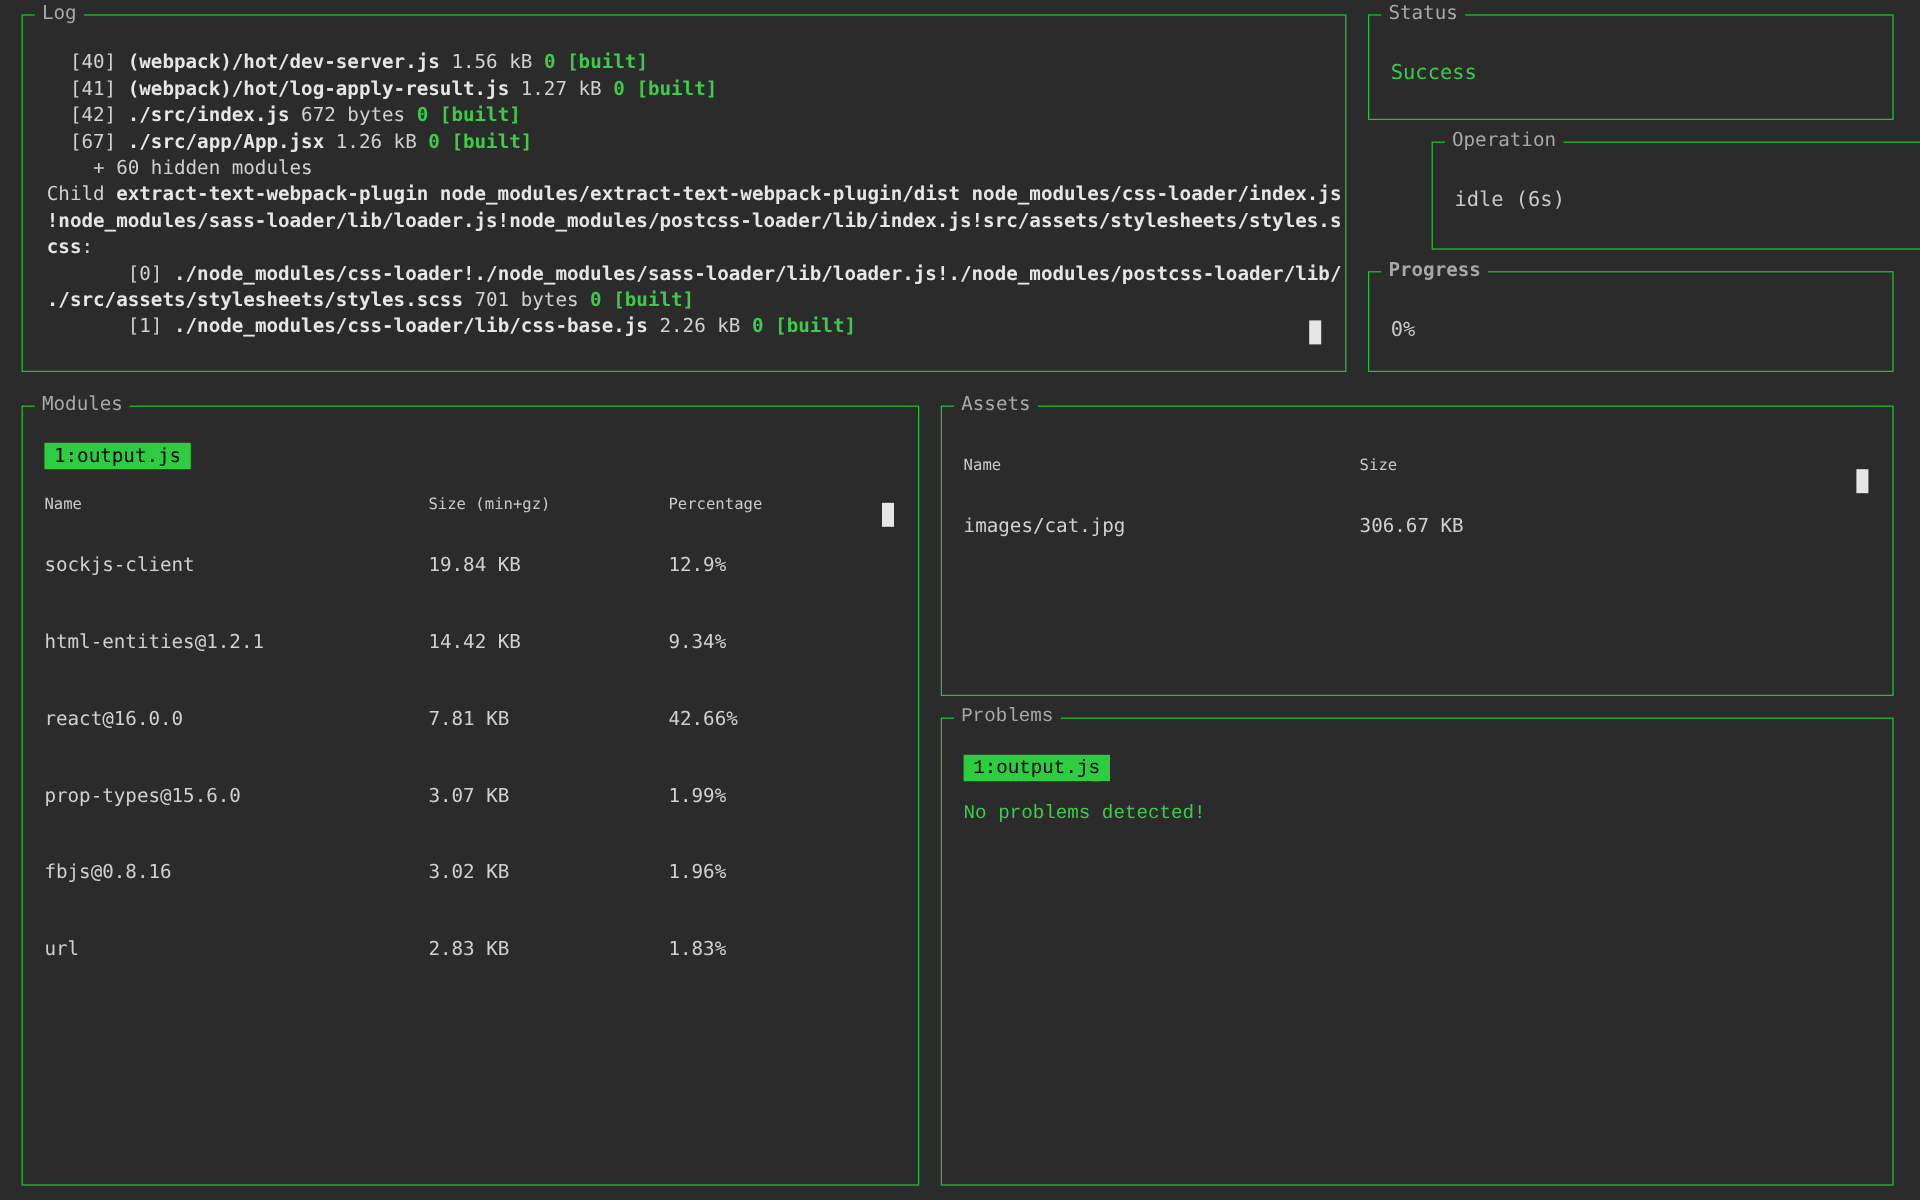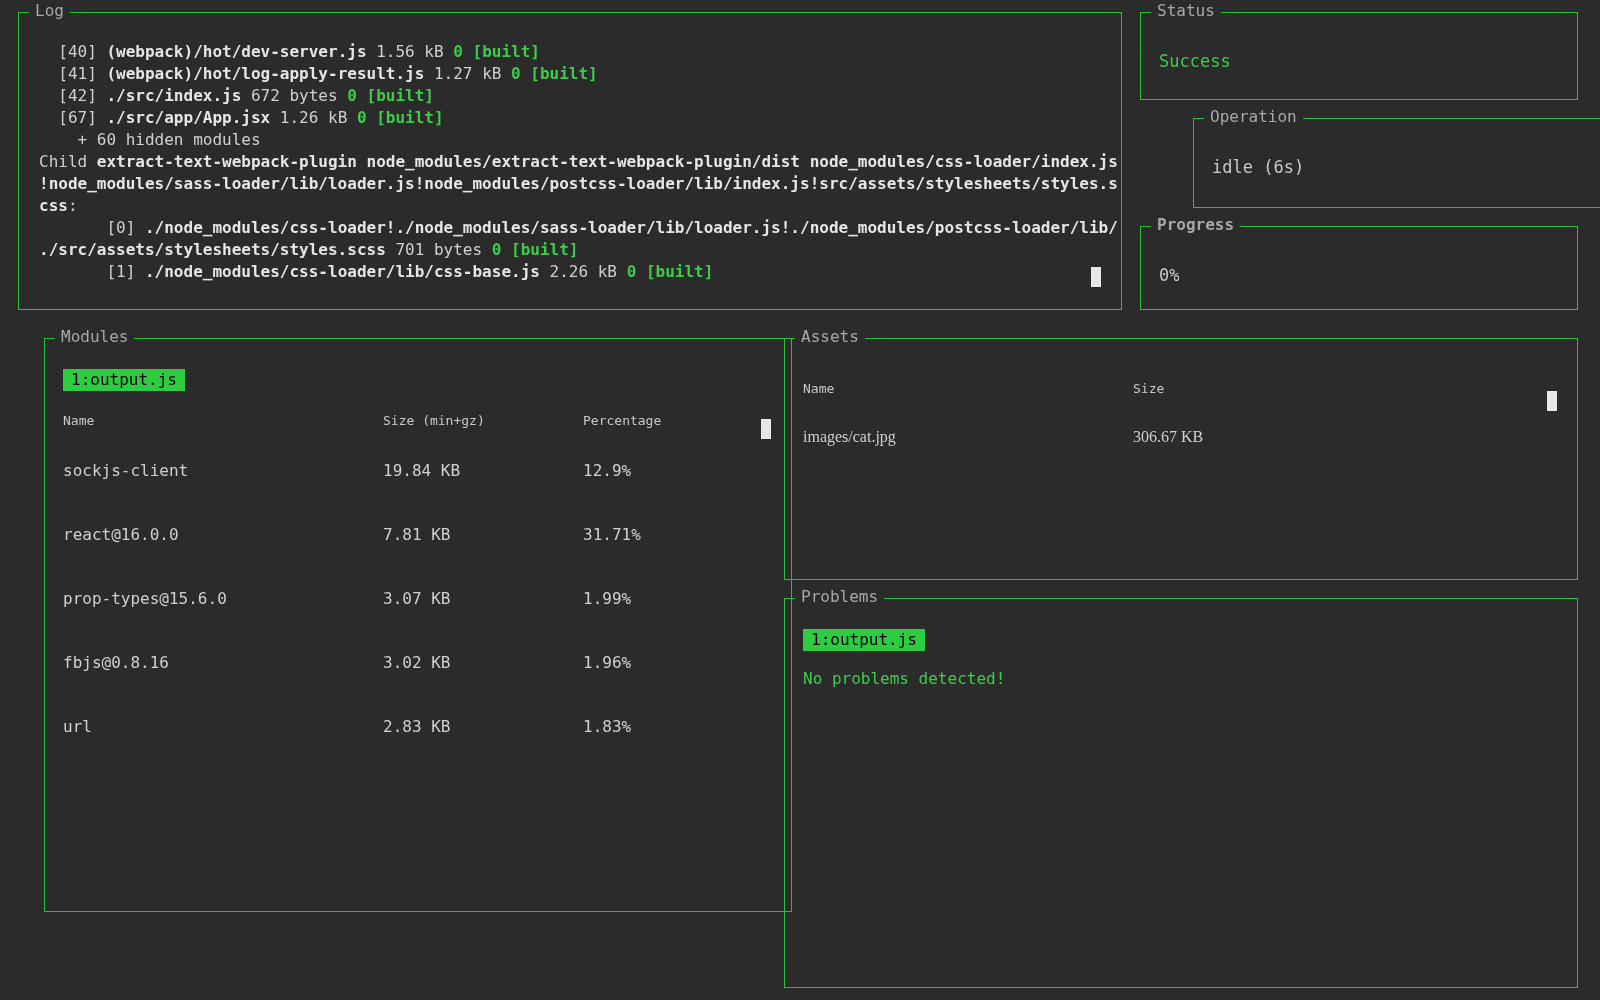--- a/index.html
+++ b/index.html
@@ -24,23 +24,23 @@
     color: #a8a8a8;
     padding: 0 6px;
     font-size: 16px;
     line-height: 20px;
   }
   
   .log     { left: 18px;  top: 12px;  width: 1104px; height: 298px; }
   .status  { left: 1140px; top: 12px;  width: 438px; height: 88px; }
   .oper    { left: 1193px; top: 118px; width: 438px; height: 90px; }
   .prog    { left: 1140px; top: 226px; width: 438px; height: 84px; }
-  .modules { left: 18px;  top: 338px; width: 748px; height: 574px; margin-left: 26px; }
+  .modules { left: 18px;  top: 338px; width: 748px; height: 650px; }
   .assets  { left: 784px; top: 338px; width: 794px; height: 242px; }
-  .problems{ left: 784px; top: 598px; width: 794px; height: 390px; }
+  .problems{ left: 784px; top: 598px; width: 794px; height: 390px; font-family: Liberation Mono, monospace; }
 
   .log .title     { left: 10px; }
   .status .title  { left: 10px; }
   .oper .title    { left: 10px; }
   .prog .title    { left: 10px; font-weight: bold; }
   .modules .title { left: 10px; }
   .assets .title  { left: 10px; }
   .problems .title{ left: 10px; }
 
   .log-body {
@@ -102,21 +102,21 @@
     position: absolute;
     right: 20px; top: 52px;
     width: 10px; height: 20px;
     background: #e6e6e6;
   }
 
   .assets .cols { margin-top: 24px; }
   .assets .col-name { width: 330px; }
   .assets .col-size { width: 200px; }
   .assets .rows { margin-top: 26px; }
-  .assets .row { height: 30px; font-family: Liberation Serif, serif; }
+  .assets .row { height: 30px; }
   .assets .row .col-name { width: 330px; }
   .assets .row .col-size { width: 200px; }
 
   .problems-body {
     margin-top: 18px;
     color: #3dcc4a;
     font-size: 16px;
   }
 </style>
 </head>
@@ -151,23 +151,28 @@
     <div class="col-size">Size (min+gz)</div>
     <div class="col-pct">Percentage</div>
   </div>
   <div class="rows" id="module-rows">
       <div class="row">
         <div class="col-name">sockjs-client</div>
         <div class="col-size">19.84 KB</div>
         <div class="col-pct">12.9%</div>
       </div>
       <div class="row">
+        <div class="col-name">html-entities@1.2.1</div>
+        <div class="col-size">14.42 KB</div>
+        <div class="col-pct">9.34%</div>
+      </div>
+      <div class="row">
         <div class="col-name">react@16.0.0</div>
         <div class="col-size">7.81 KB</div>
-        <div class="col-pct">31.71%</div>
+        <div class="col-pct">42.66%</div>
       </div>
       <div class="row">
         <div class="col-name">prop-types@15.6.0</div>
         <div class="col-size">3.07 KB</div>
         <div class="col-pct">1.99%</div>
       </div>
       <div class="row">
         <div class="col-name">fbjs@0.8.16</div>
         <div class="col-size">3.02 KB</div>
         <div class="col-pct">1.96%</div>

